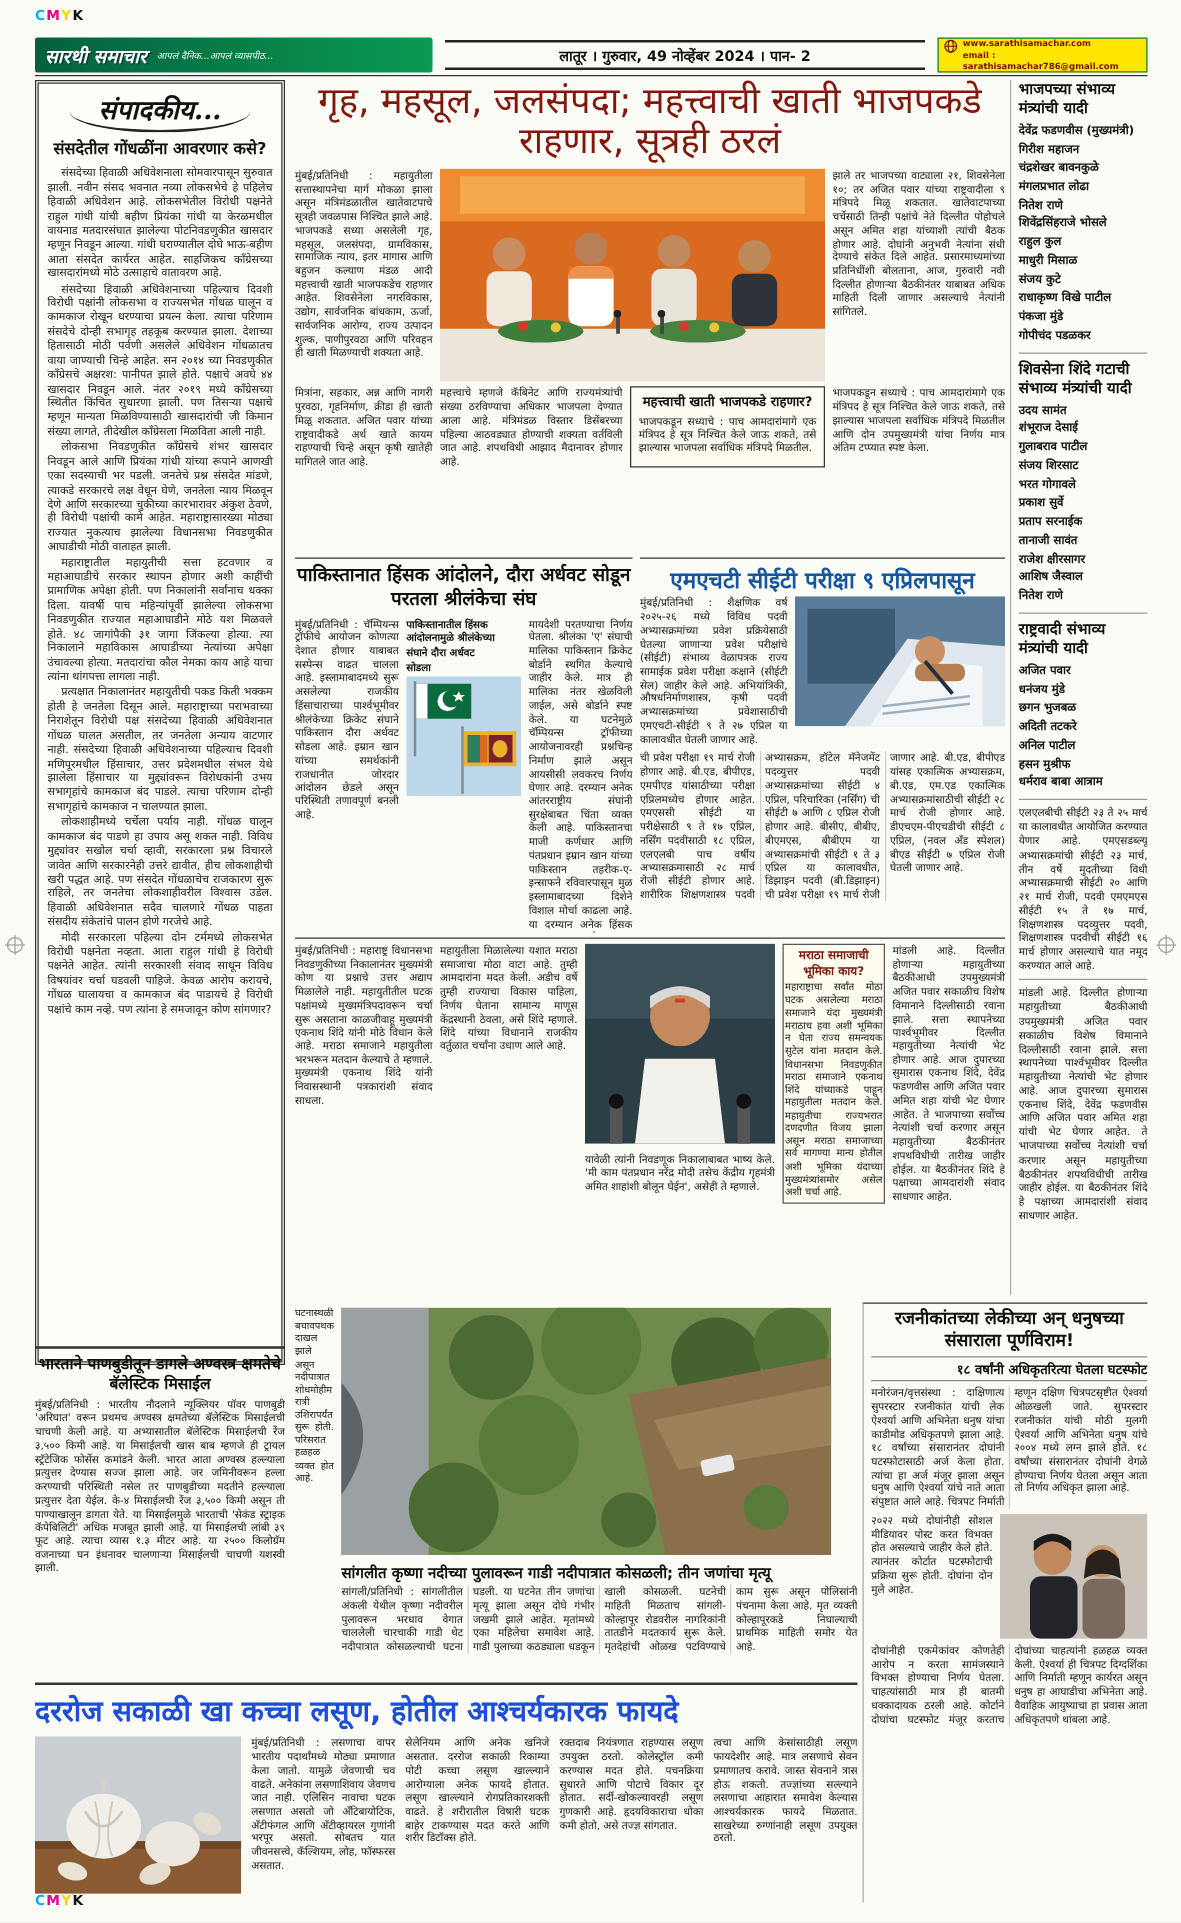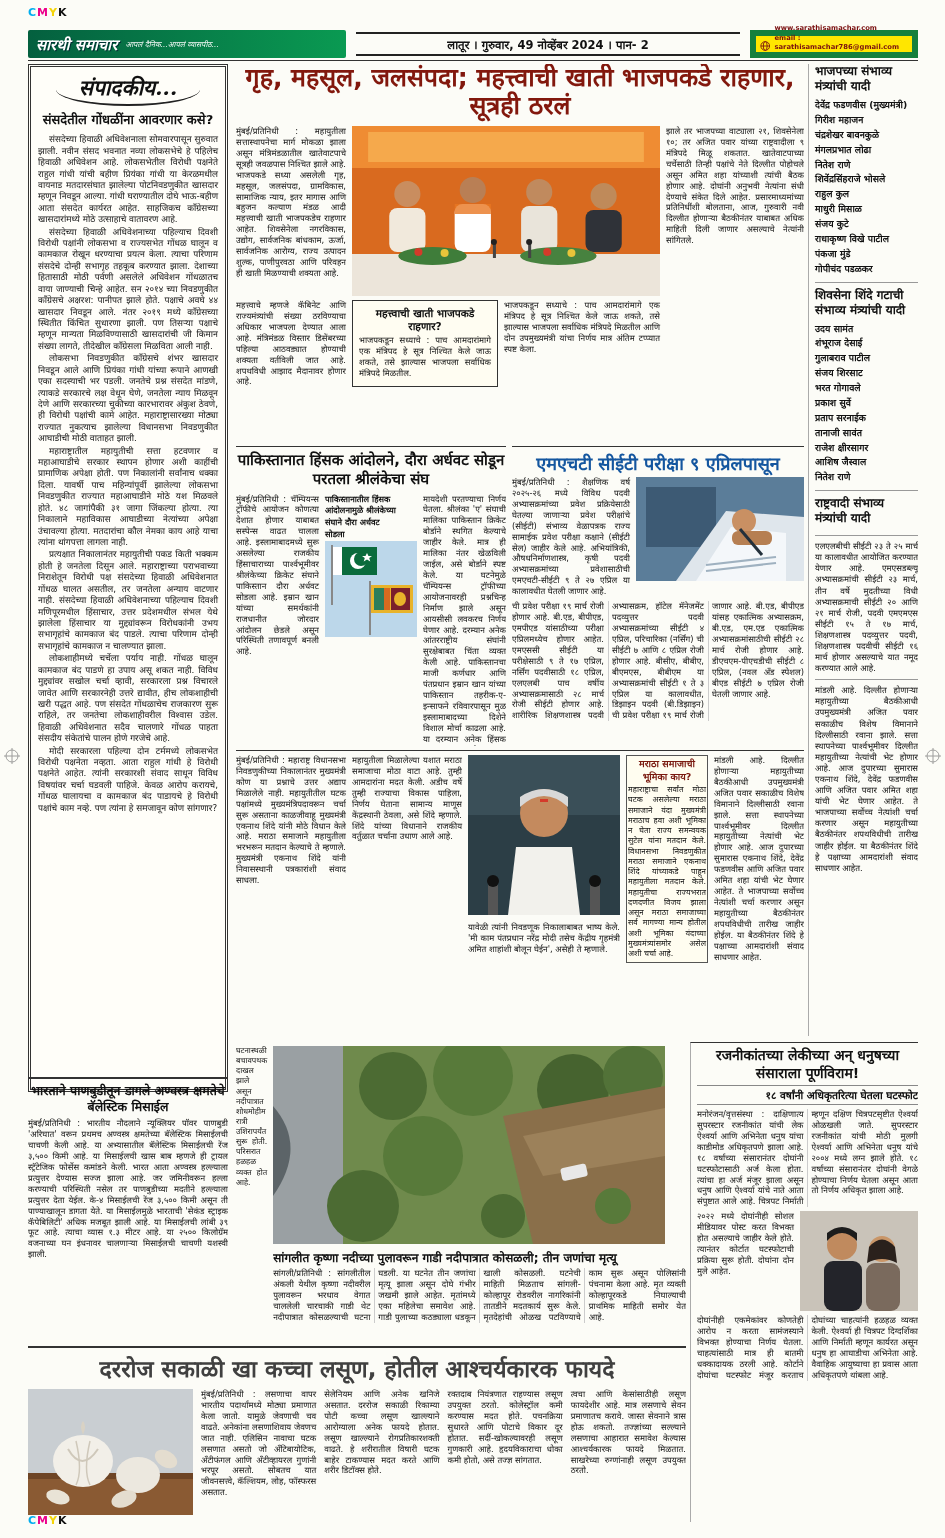--- a/index.html
+++ b/index.html
@@ -13,42 +13,42 @@
   .cmyk .c{color:#00aeef}.cmyk .m{color:#ec008c}.cmyk .y{color:#f5d50a}.cmyk .k{color:#111}
   .regmark { position:absolute; width:16px; height:16px; opacity:.7; }
   .regmark.left { left:4px; top:748px; } .regmark.right { left:925px; top:748px; }
 
   
   .masthead { position:absolute; left:28px; top:30px; width:890px; height:28px; display:flex; align-items:stretch; }
   .logo-box { width:318px; background:linear-gradient(90deg,#04603f,#0a9a52); color:#fff; display:flex; align-items:center; gap:8px; padding:0 8px; border-radius:2px; }
   .logo { font-size:15px; font-weight:bold; font-style:italic; white-space:nowrap; text-shadow:1px 1px 0 #033; }
   .tagline { font-size:7.5px; font-style:italic; opacity:.95; white-space:nowrap; }
   .date-box { flex:1; margin:2px 10px; border-top:2px solid #222; border-bottom:2px solid #222; display:flex; align-items:center; justify-content:center; font-size:11.5px; font-weight:bold; white-space:nowrap; }
-  .contact-box { width:168px; background:#ffe600; border:6px solid #15803d; display:flex; align-items:flex-end; gap:4px; padding:0 4px; }
+  .contact-box { width:168px; background:#ffe600; border:1px solid #15803d; display:flex; align-items:flex-start; gap:4px; padding:0 4px; }
   .contact-box .lines { font-size:6.8px; font-weight:bold; color:#7a1010; line-height:1.35; }
   .mast-rule { position:absolute; left:28px; top:60px; width:890px; border-top:1px solid #333; }
 
   
   .body-text { font-size:8.4px; line-height:1.3; text-align:justify; color:#151515; }
   .para { text-indent:11px; margin-bottom:1px; }
   .sec { position:absolute; overflow:hidden; }
 
   
   .editorial { left:28px; top:64px; width:200px; height:1028px; border:3px double #333; padding:6px 7px; background:#fffef9; }
   .ed-title { font-family:"DejaVu Serif", serif; font-style:italic; font-weight:bold; font-size:21px; text-align:center; padding-bottom:3px; border-bottom:2px solid #222; border-radius:0 0 60% 60%; width:80%; margin:0 auto 6px auto; }
   .ed-head { font-size:13px; font-weight:bold; text-align:center; margin:4px 0 6px 0; line-height:1.25; }
   .editorial .body-text { font-size:8.8px; }
 
   
   .missile { left:28px; top:1077px; width:200px; height:244px; border-top:2px solid #333; padding-top:4px; }
   .missile-head { font-size:12.5px; font-weight:bold; text-align:center; line-height:1.25; margin-bottom:4px; }
 
   
   .lead { left:236px; top:64px; width:568px; height:379px; }
-  .lead-head { font-size:25px; font-weight:bold; color:#82180d; text-align:center; line-height:1.12; margin-bottom:6px; }
+  .lead-head { font-size:29px; font-weight:normal; color:#82180d; text-align:center; line-height:1.12; margin-bottom:6px; }
   .lead-grid { display:grid; grid-template-columns:110px 308px 1fr; gap:6px; }
   .lead-photo { width:308px; height:170px; }
   .lead-row2 { display:grid; grid-template-columns:110px 146px 156px 1fr; gap:6px; margin-top:4px; }
   .kbox { border:1.5px solid #333; padding:6px; background:#fffdf2; }
   .kbox-title { font-size:10.5px; font-weight:bold; text-align:center; margin-bottom:3px; line-height:1.2; }
 
   
   .pak { left:236px; top:446px; width:270px; height:300px; border-top:1.5px solid #333; padding-top:4px; }
   .pak-head { font-size:15px; font-weight:bold; text-align:center; line-height:1.25; margin-bottom:5px; }
   .pak-row { display:flex; gap:6px; }
@@ -90,21 +90,21 @@
   
   .rajini { left:690px; top:1042px; width:228px; height:480px; border-top:1.5px solid #333; border-left:1px solid #aaa; padding:4px 0 0 6px; }
   .raj-head { font-size:14px; font-weight:bold; text-align:center; line-height:1.25; margin-bottom:3px; }
   .raj-deck { font-size:10.5px; font-weight:bold; text-align:right; border-top:1px solid #888; border-bottom:1px solid #888; padding:2px 0; margin-bottom:4px; }
   .cols2 { column-count:2; column-gap:8px; column-rule:1px solid #ccc; }
   .raj-mid { display:flex; gap:6px; margin:4px 0; }
   .couple-photo { width:118px; height:100px; }
 
   
   .garlic { left:28px; top:1346px; width:658px; height:176px; border-top:2px solid #333; padding-top:4px; }
-  .gar-head { font-size:23px; font-weight:bold; color:#404040; text-align:center; margin-bottom:5px; }
+  .gar-head { font-size:23px; font-weight:bold; color:#1d4ed8; text-align:left; margin-bottom:5px; }
   .gar-row { display:flex; gap:8px; }
   .garlic-photo { width:165px; height:126px; }
 </style>
 </head>
 <body>
 
 <div class="page">
 
   <div class="cmyk top">
     <span class="c">C</span><span class="m">M</span><span class="y">Y</span><span class="k">K</span>
@@ -195,20 +195,21 @@
         <circle cx="194" cy="126" r="4" fill="#d43a2a"></circle>
           <circle cx="218" cy="127" r="4" fill="#e8c43a"></circle>
         <rect x="140" y="118" width="3" height="14" fill="#444"></rect>
           <circle cx="141" cy="116" r="3" fill="#222"></circle>
         <rect x="175" y="118" width="3" height="14" fill="#444"></rect>
           <circle cx="176" cy="116" r="3" fill="#222"></circle>
       </svg>
       <div class="body-text">झाले तर भाजपच्या वाट्याला २१, शिवसेनेला १०; तर अजित पवार यांच्या राष्ट्रवादीला ९ मंत्रिपदे मिळू शकतात. खातेवाटपाच्या चर्चेसाठी तिन्ही पक्षांचे नेते दिल्लीत पोहोचले असून अमित शहा यांच्याशी त्यांची बैठक होणार आहे. दोघांनी अनुभवी नेत्यांना संधी देण्याचे संकेत दिले आहेत. प्रसारमाध्यमांच्या प्रतिनिधींशी बोलताना, आज, गुरुवारी नवी दिल्लीत होणाऱ्या बैठकीनंतर याबाबत अधिक माहिती दिली जाणार असल्याचे नेत्यांनी सांगितले.</div>
     </div>
     <div class="lead-row2">
+      <div class="body-text">मित्रांना, सहकार, अन्न आणि नागरी पुरवठा, गृहनिर्माण, क्रीडा ही खाती मिळू शकतात. अजित पवार यांच्या राष्ट्रवादीकडे अर्थ खाते कायम राहण्याची चिन्हे असून कृषी खातेही मागितले जात आहे.</div>
       <div class="body-text">महत्त्वाचे म्हणजे कॅबिनेट आणि राज्यमंत्र्यांची संख्या ठरविण्याचा अधिकार भाजपला देण्यात आला आहे. मंत्रिमंडळ विस्तार डिसेंबरच्या पहिल्या आठवड्यात होण्याची शक्यता वर्तविली जात आहे. शपथविधी आझाद मैदानावर होणार आहे.</div>
       <div class="kbox">
         <div class="kbox-title">महत्त्वाची खाती भाजपकडे राहणार?</div>
         <div class="body-text">भाजपकडून सध्याचे : पाच आमदारांमागे एक मंत्रिपद हे सूत्र निश्चित केले जाऊ शकते, तसे झाल्यास भाजपला सर्वाधिक मंत्रिपदे मिळतील.</div>
       </div>
       <div class="body-text">भाजपकडून सध्याचे : पाच आमदारांमागे एक मंत्रिपद हे सूत्र निश्चित केले जाऊ शकते, तसे झाल्यास भाजपला सर्वाधिक मंत्रिपदे मिळतील आणि दोन उपमुख्यमंत्री यांचा निर्णय मात्र अंतिम टप्प्यात स्पष्ट केला.</div>
     </div>
   </div>
 
   <div class="sec pak">
@@ -338,20 +339,29 @@
           <div class="name">प्रकाश सुर्वे</div>
           <div class="name">प्रताप सरनाईक</div>
           <div class="name">तानाजी सावंत</div>
           <div class="name">राजेश क्षीरसागर</div>
           <div class="name">आशिष जैस्वाल</div>
           <div class="name">नितेश राणे</div>
         </div>
     </div>
     <div class="rsec">
       <div class="list-title">राष्ट्रवादी संभाव्य मंत्र्यांची यादी</div>
+      <div class="name-list">
+          <div class="name">अजित पवार</div>
+          <div class="name">धनंजय मुंडे</div>
+          <div class="name">छगन भुजबळ</div>
+          <div class="name">अदिती तटकरे</div>
+          <div class="name">अनिल पाटील</div>
+          <div class="name">हसन मुश्रीफ</div>
+          <div class="name">धर्मराव बाबा आत्राम</div>
+        </div>
     </div>
     <div class="rsec rtext">एलएलबीची सीईटी २३ ते २५ मार्च या कालावधीत आयोजित करण्यात येणार आहे. एमएसडब्ल्यू अभ्यासक्रमांची सीईटी २३ मार्च, तीन वर्षे मुदतीच्या विधी अभ्यासक्रमाची सीईटी २० आणि २१ मार्च रोजी, पदवी एमएमएस सीईटी १५ ते १७ मार्च, शिक्षणशास्त्र पदव्युत्तर पदवी, शिक्षणशास्त्र पदवीची सीईटी १६ मार्च होणार असल्याचे यात नमूद करण्यात आले आहे.</div>
     <div class="rtext">मांडली आहे. दिल्लीत होणाऱ्या महायुतीच्या बैठकीआधी उपमुख्यमंत्री अजित पवार सकाळीच विशेष विमानाने दिल्लीसाठी रवाना झाले. सत्ता स्थापनेच्या पार्श्वभूमीवर दिल्लीत महायुतीच्या नेत्यांची भेट होणार आहे. आज दुपारच्या सुमारास एकनाथ शिंदे, देवेंद्र फडणवीस आणि अजित पवार अमित शहा यांची भेट घेणार आहेत. ते भाजपाच्या सर्वोच्च नेत्यांशी चर्चा करणार असून महायुतीच्या बैठकीनंतर शपथविधीची तारीख जाहीर होईल. या बैठकीनंतर शिंदे हे पक्षाच्या आमदारांशी संवाद साधणार आहेत.</div>
   </div>
 
   <div class="sec rajini">
     <div class="raj-head">रजनीकांतच्या लेकीच्या अन् धनुषच्या संसाराला पूर्णविराम!</div>
     <div class="raj-deck">१८ वर्षांनी अधिकृतरित्या घेतला घटस्फोट</div>
     <div class="cols2 body-text">मनोरंजन/वृत्तसंस्था : दाक्षिणात्य सुपरस्टार रजनीकांत यांची लेक ऐश्वर्या आणि अभिनेता धनुष यांचा काडीमोड अधिकृतपणे झाला आहे. १८ वर्षांच्या संसारानंतर दोघांनी घटस्फोटासाठी अर्ज केला होता. त्यांचा हा अर्ज मंजूर झाला असून धनुष आणि ऐश्वर्या यांचे नाते आता संपुष्टात आले आहे. चित्रपट निर्माती म्हणून दक्षिण चित्रपटसृष्टीत ऐश्वर्या ओळखली जाते. सुपरस्टार रजनीकांत यांची मोठी मुलगी ऐश्वर्या आणि अभिनेता धनुष यांचे २००४ मध्ये लग्न झाले होते. १८ वर्षांच्या संसारानंतर दोघांनी वेगळे होण्याचा निर्णय घेतला असून आता तो निर्णय अधिकृत झाला आहे.</div>
     <div class="raj-mid">

